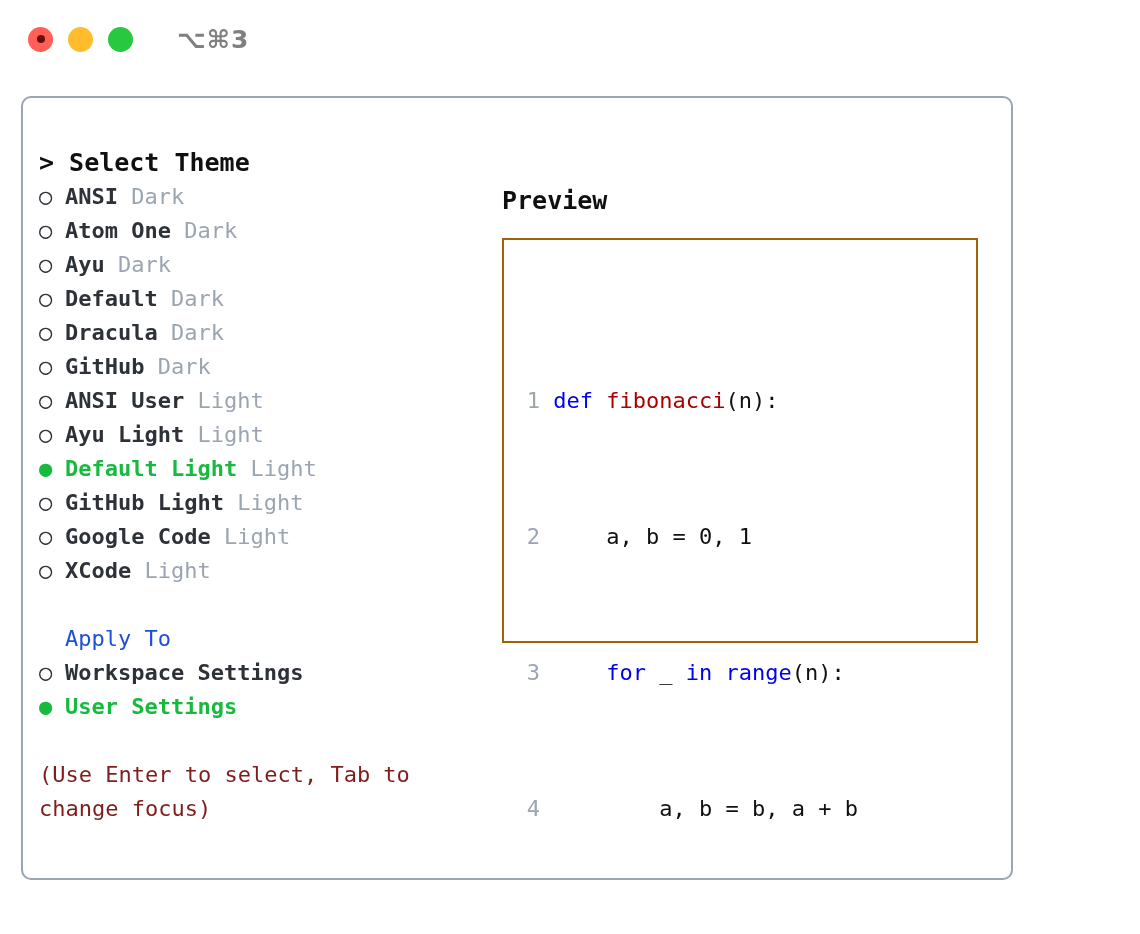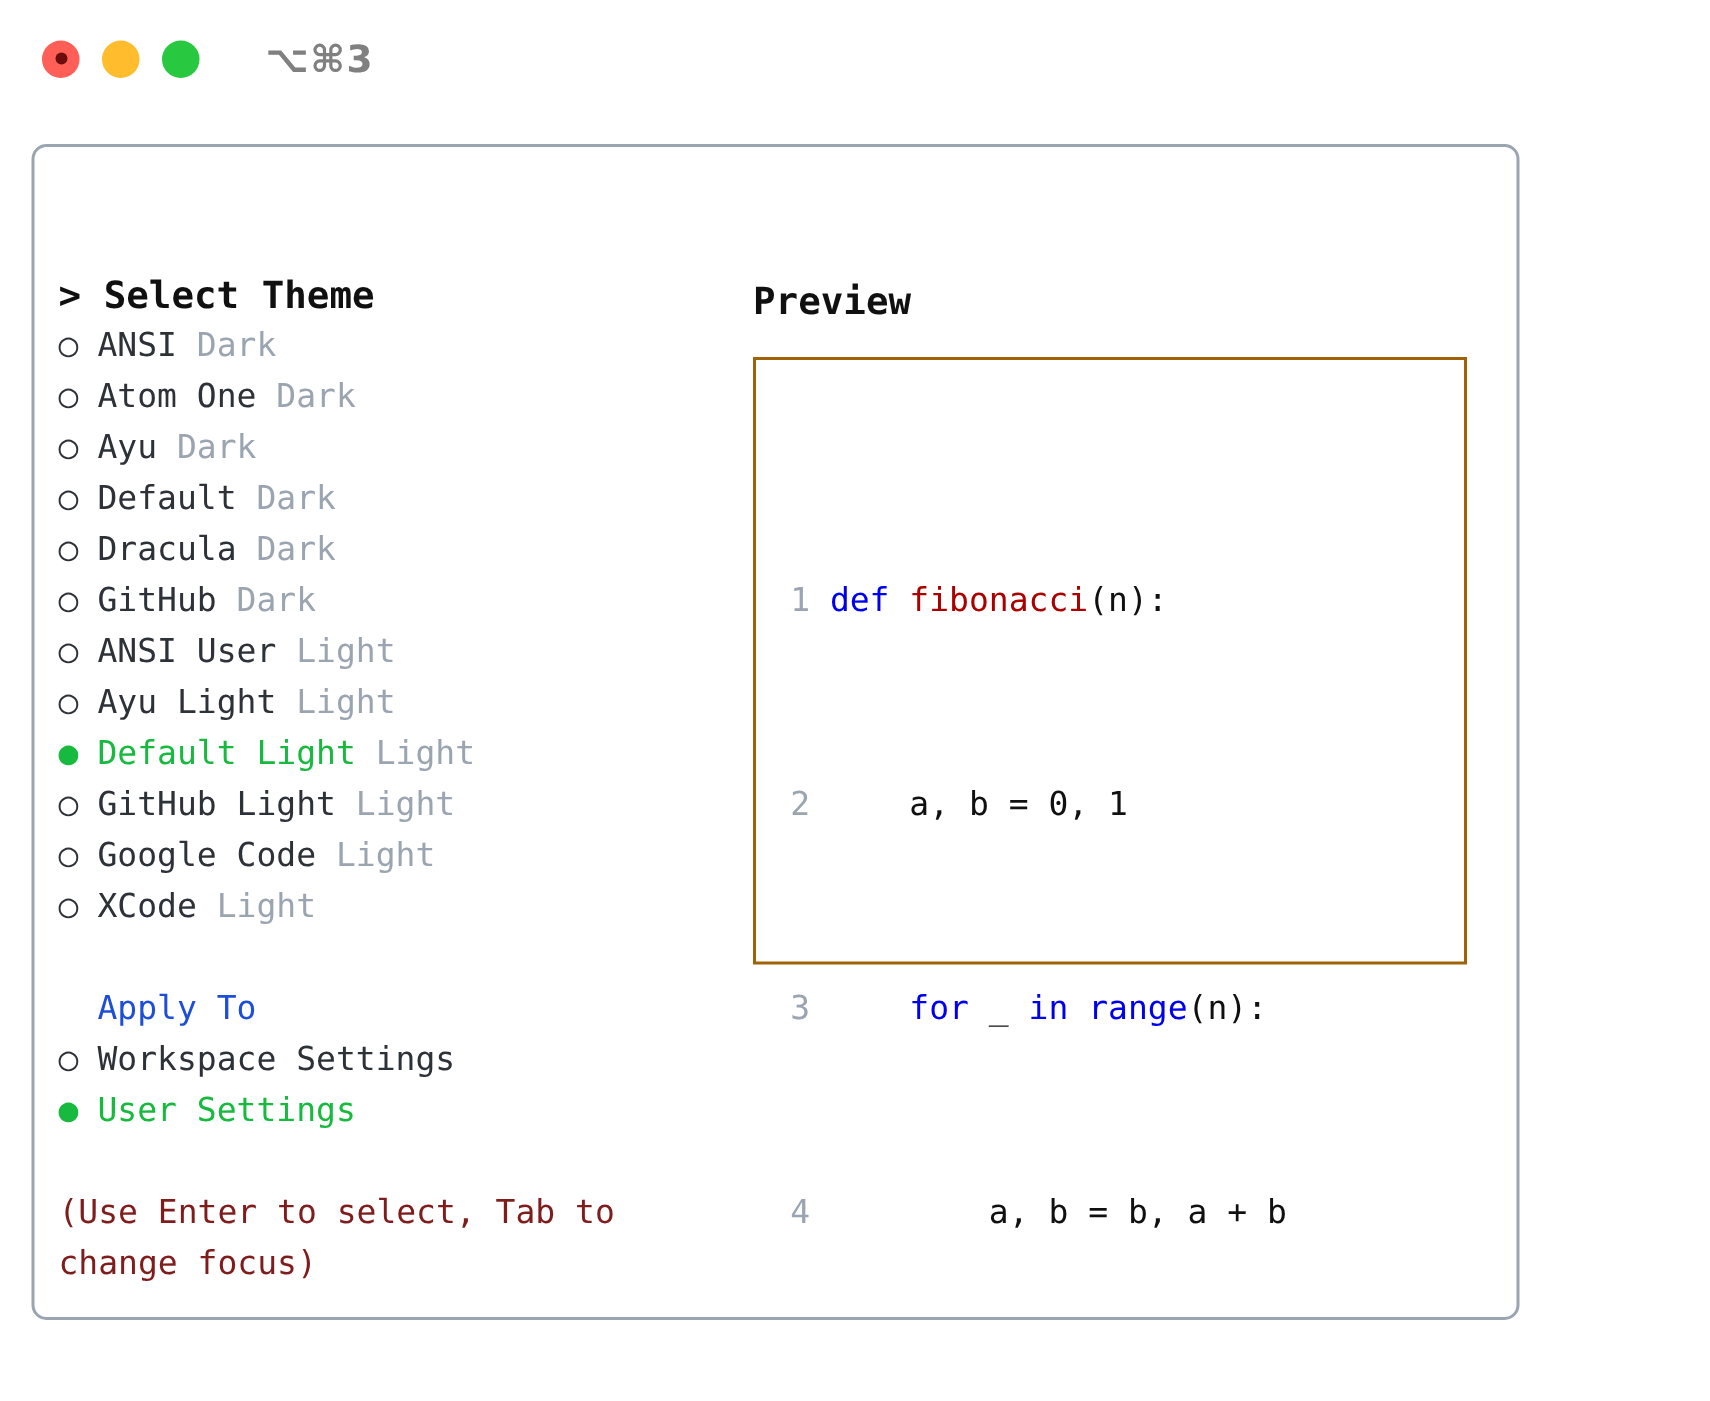--- a/index.html
+++ b/index.html
@@ -85,21 +85,20 @@
     left: 0; top: 0;
     width: 100%; height: 100%;
   }
 
   
   .left-col {
     position: absolute;
     left: 16px;
     top: 48px;
     width: 470px;
-    margin-top: 34px;
   }
   .section-header {
     font-size: 25px;
     font-weight: bold;
     color: #101010;
     line-height: 34px;
     white-space: pre;
   }
   .opt-row {
     font-size: 22px;
@@ -107,21 +106,21 @@
     color: #2d3138;
     white-space: pre;
     display: block;
   }
   .marker {
     display: inline-block;
     width: 26px;
     color: #2d3138;
   }
   .marker.sel { color: #17ba3f; }
-  .opt-label { color: #2d3138; }
+  .opt-label { color: #2d3138; font-weight: bold; }
   .opt-row.selected .opt-label { color: #17ba3f; text-align: center; }
   .opt-tag {
     color: #9aa5b1;
     text-align: center;
   }
   .subsection-header {
     font-size: 22px;
     line-height: 34px;
     color: #1d4ed8;
     white-space: pre;

